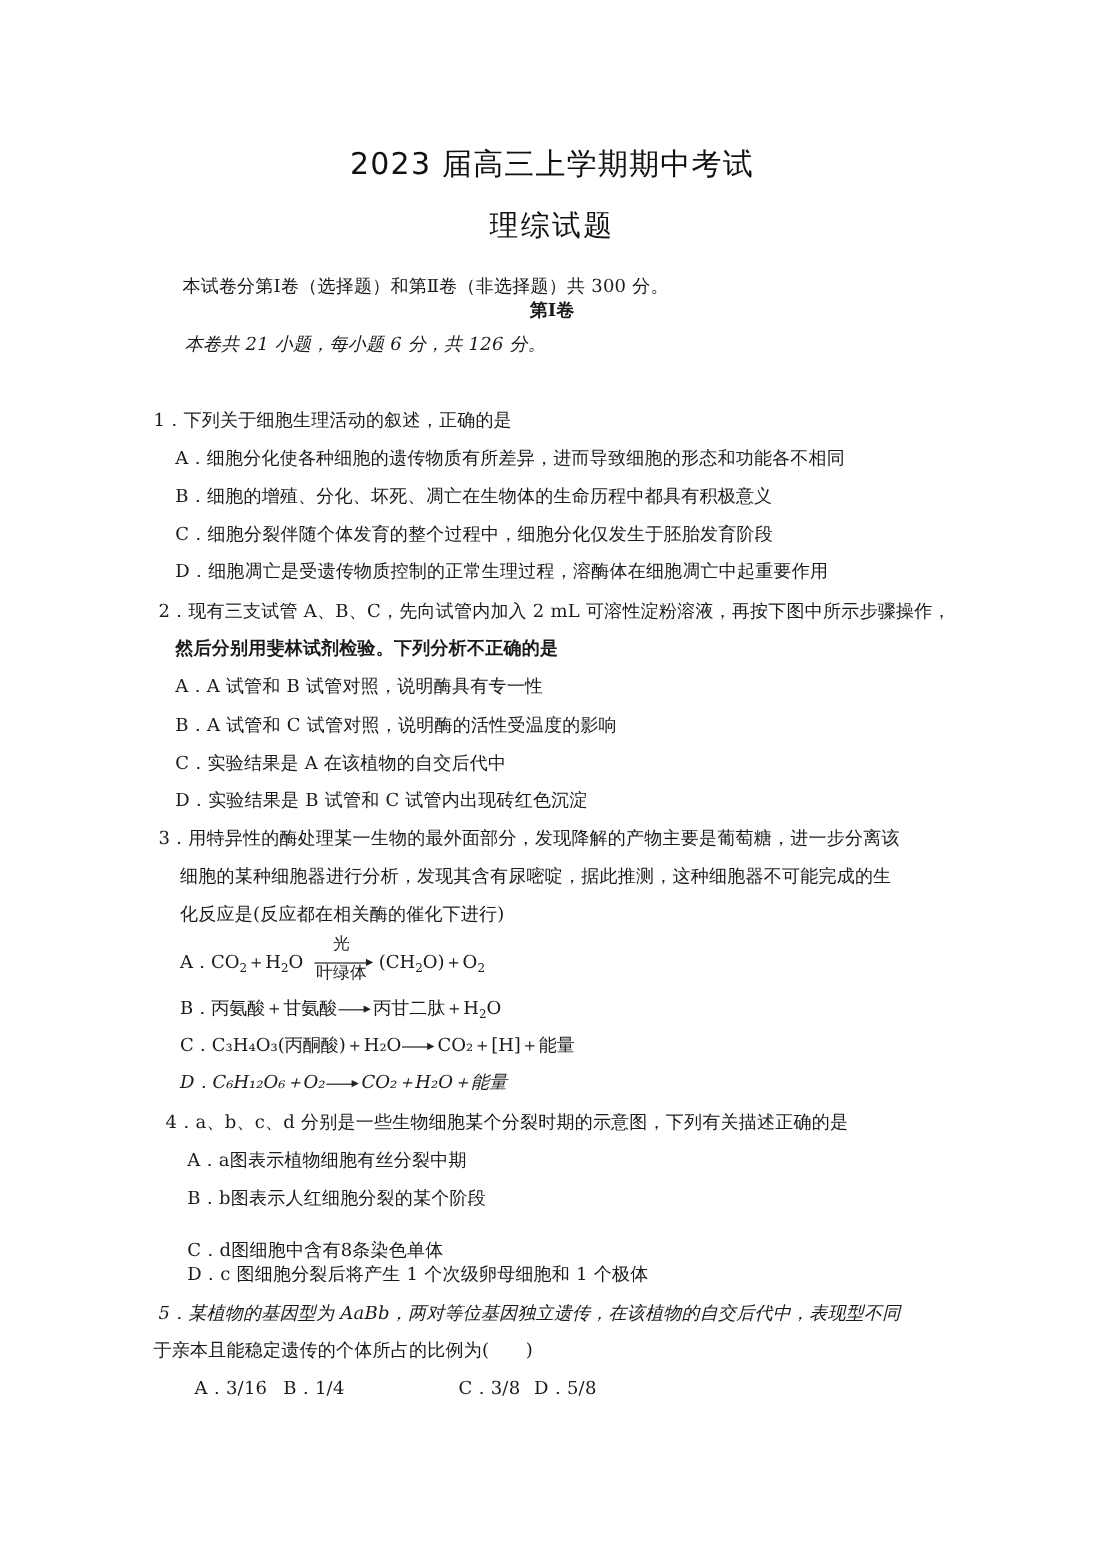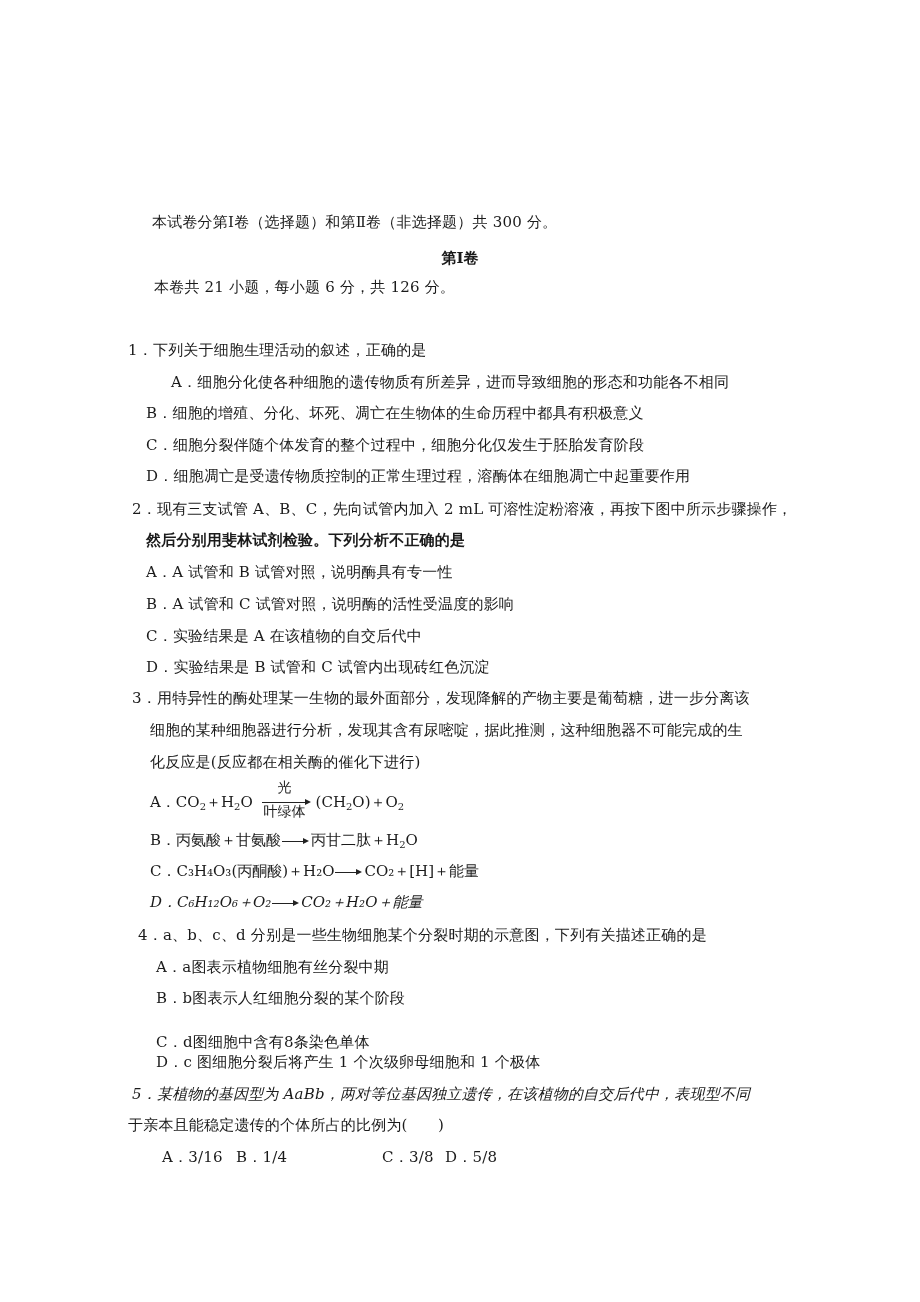--- a/index.html
+++ b/index.html
@@ -140,30 +140,32 @@
       border-top: 3px solid transparent;
       border-bottom: 3px solid transparent;
       border-left: 6px solid #222;
     }
   </style>
 </head>
 <body>
 
 <div class="page">
 
-  <div class="line" style="left:152px; top:212px;text-align:right;">本试卷分第Ⅰ卷（选择题）和第Ⅱ卷（非选择题）共 300 分。</div>
+  <div class="title main">2023 届高三上学期期中考试</div>
+  <div class="title sub">理综试题</div>
+  <div class="line" style="left:152px; top:228px;text-align:right;">本试卷分第Ⅰ卷（选择题）和第Ⅱ卷（非选择题）共 300 分。</div>
 
   <div class="section-title">第Ⅰ卷</div>
-  <div class="line" style="left:154px; top:277px;">本卷共 21 小题，每小题 6 分，共 126 分。</div>
+  <div class="line" style="left:154px; top:277px;font-style:italic;">本卷共 21 小题，每小题 6 分，共 126 分。</div>
 
   <div>
     <div class="line" style="left:128px; top:340px;">
       <span>1．</span><span>下列关于细胞生理活动的叙述，正确的是</span>
     </div>
-    <div class="line" style="left:146px; top:372px;margin-left:25px;">
+    <div class="line" style="left:146px; top:372px;">
       <span>A．</span><span>细胞分化使各种细胞的遗传物质有所差异，进而导致细胞的形态和功能各不相同</span>
     </div>
     <div class="line" style="left:146px; top:403px;">
       <span>B．</span><span>细胞的增殖、分化、坏死、凋亡在生物体的生命历程中都具有积极意义</span>
     </div>
     <div class="line" style="left:146px; top:435px;">
       <span>C．</span><span>细胞分裂伴随个体发育的整个过程中，细胞分化仅发生于胚胎发育阶段</span>
     </div>
     <div class="line" style="left:146px; top:466px;">
       <span>D．</span><span>细胞凋亡是受遗传物质控制的正常生理过程，溶酶体在细胞凋亡中起重要作用</span>

